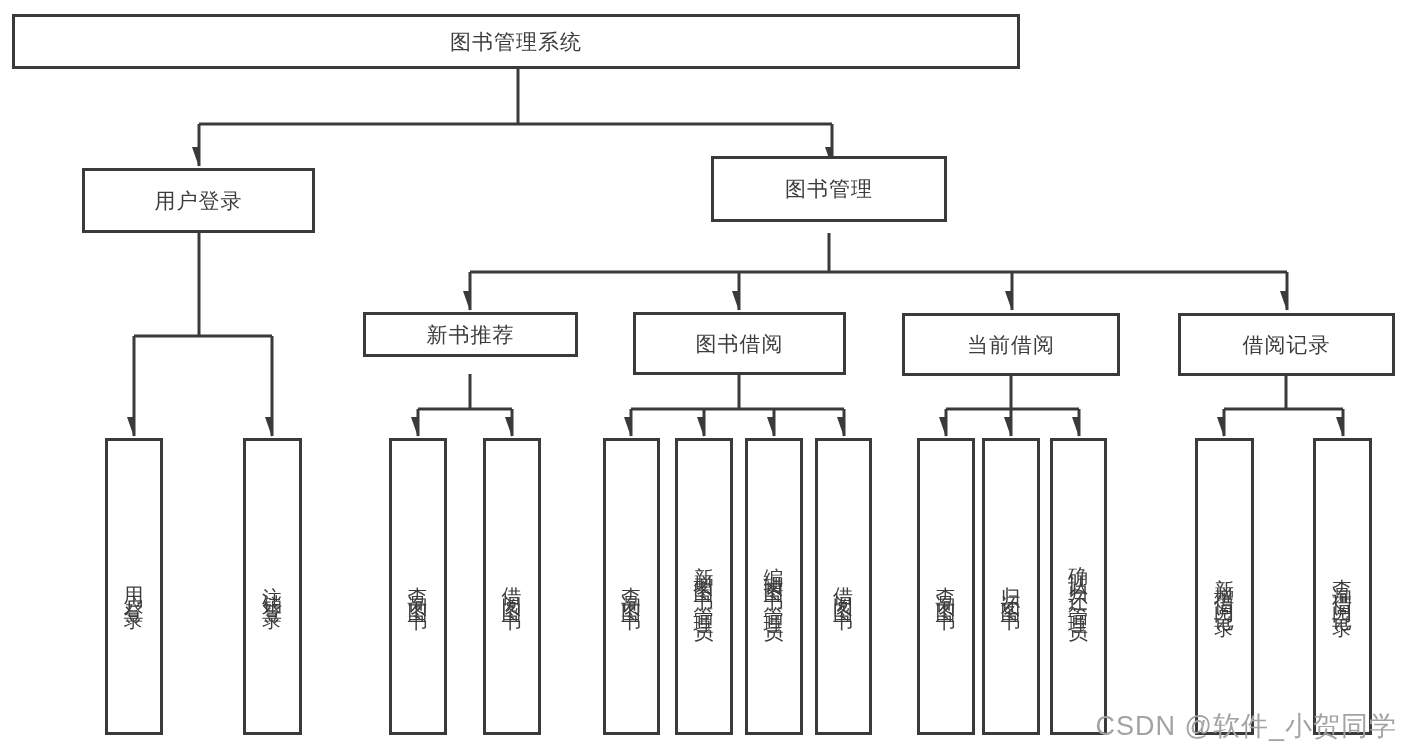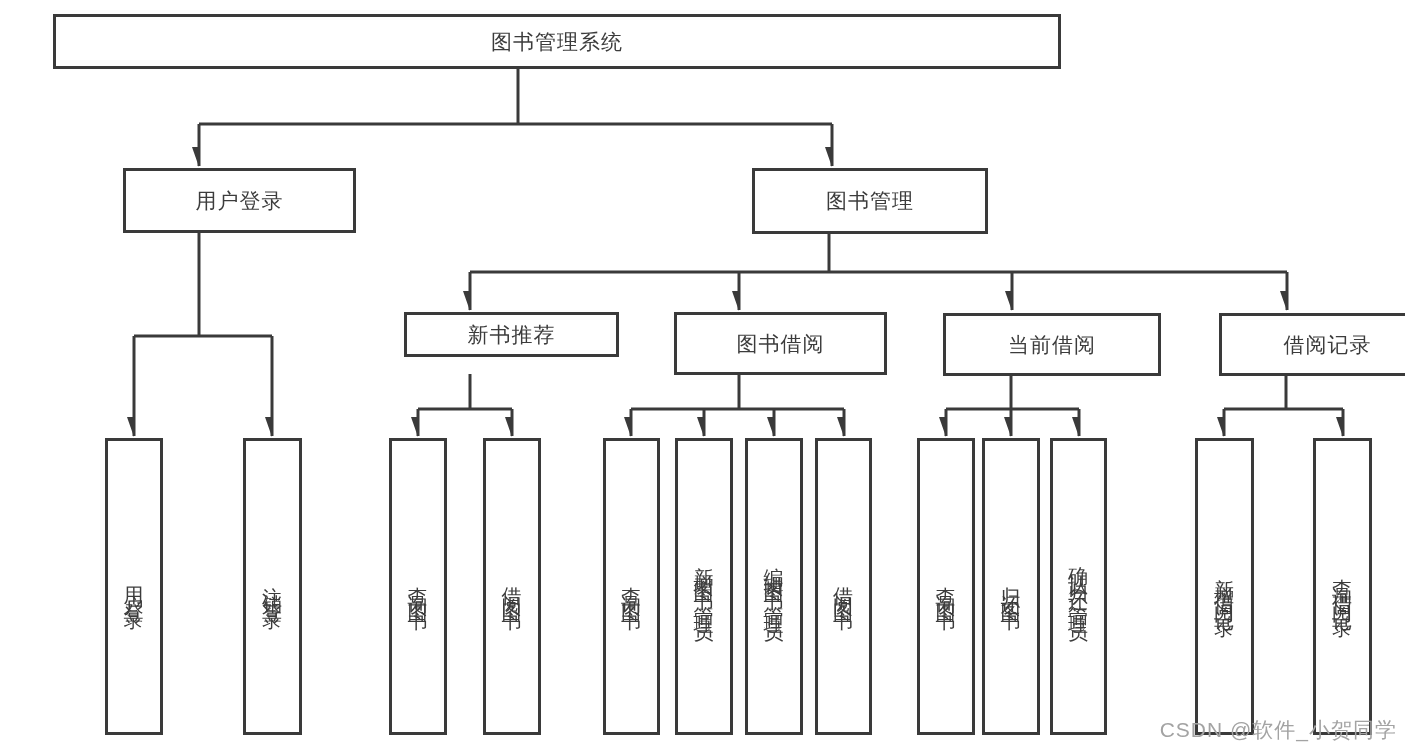--- a/index.html
+++ b/index.html
@@ -21,21 +21,20 @@
     position: absolute;
     box-sizing: border-box;
     border: 3px solid #3a3a3a;
     background: #ffffff;
     display: flex;
     align-items: center;
     justify-content: center;
     font-size: 21px;
     color: #3c3c3c;
     letter-spacing: 1px;
-    margin-left: 41px;
   }
   .vbox {
     position: absolute;
     box-sizing: border-box;
     border: 3px solid #3a3a3a;
     background: #ffffff;
     top: 438px;
     height: 297px;
     display: flex;
     align-items: center;
@@ -47,21 +46,21 @@
     font-size: 20px;
     line-height: 1;
     letter-spacing: 8px;
     color: #3c3c3c;
     white-space: nowrap;
   }
   .watermark {
     position: absolute;
     right: 8px;
     bottom: 3px;
-    font-size: 21px;
+    font-size: 27px;
     color: #a3a3a3;
     letter-spacing: 1px;
     z-index: 5;
   }
 </style>
 </head>
 <body>
 
 <div id="canvas">
 
@@ -115,21 +114,21 @@
     </g>
   </svg>
 
   <div class="hbox" style="left:12px; top:14px; width:1008px; height:55px;">
     <span>图书管理系统</span>
   </div>
 
   <div class="hbox" style="left:82px; top:168px; width:233px; height:65px;">
     <span>用户登录</span>
   </div>
-  <div class="hbox" style="left:711px; top:168px; width:236px; height:66px;">
+  <div class="hbox" style="left:711px; top:156px; width:236px; height:66px;">
     <span>图书管理</span>
   </div>
 
   <div class="hbox" style="left:363px; top:312px; width:215px; height:45px;">
     <span>新书推荐</span>
   </div>
   <div class="hbox" style="left:902px; top:313px; width:218px; height:63px;">
     <span>当前借阅</span>
   </div>
   <div class="hbox" style="left:633px; top:312px; width:213px; height:63px;">

